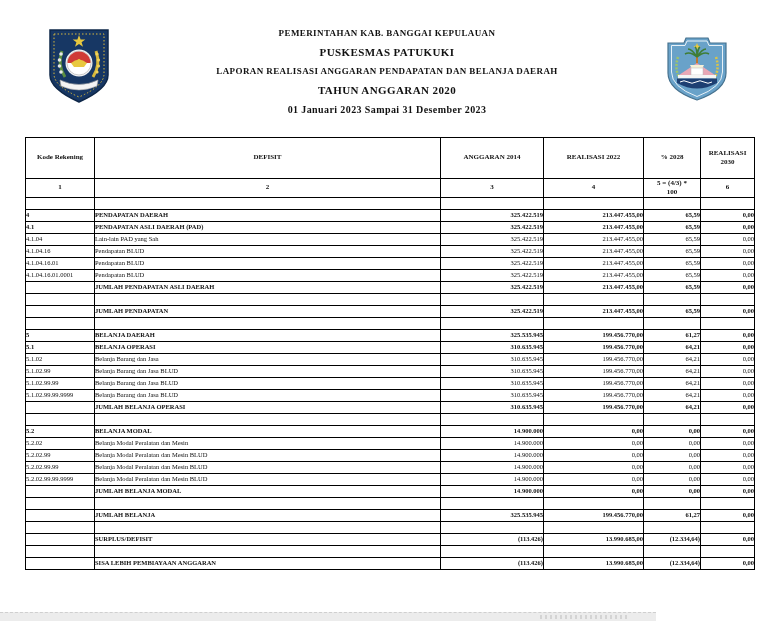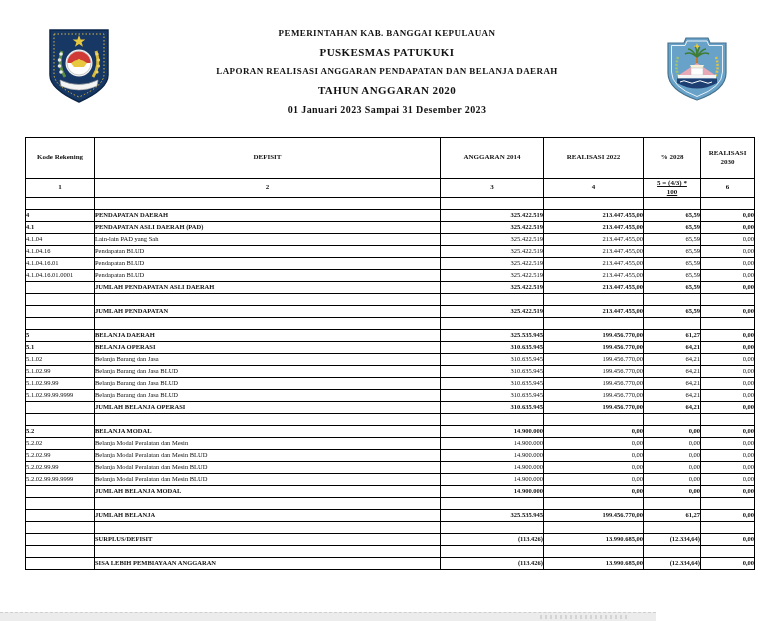--- a/index.html
+++ b/index.html
@@ -35,21 +35,21 @@
     border: 1px solid #000;
     overflow: hidden;
     padding: 0;
   }
   #report-table thead th {
     font-size: 7px; font-weight: bold; text-align: center;
     vertical-align: middle; white-space: normal; line-height: 1.35;
   }
   tr.head-main th { height: 40px; }
   tr.head-nums th { height: 17px; font-size: 6.5px; }
-  tr.head-nums .formula span { display: block; line-height: 1.25; text-decoration: underline; }
+  tr.head-nums .formula span { display: block; line-height: 1.25; }
 
   #report-table tbody td {
     height: 11px; font-size: 6.5px; line-height: 1;
     vertical-align: middle; white-space: nowrap;
   }
   td.c-kode   { text-align: left;  padding-left: 4px; }
   td.c-uraian { text-align: left;  padding-left: 5px; }
   td.c-ang    { text-align: right; padding-right: 6px; }
   td.c-real   { text-align: right; padding-right: 6px; }
   td.c-pct    { text-align: right; padding-right: 5px; }

